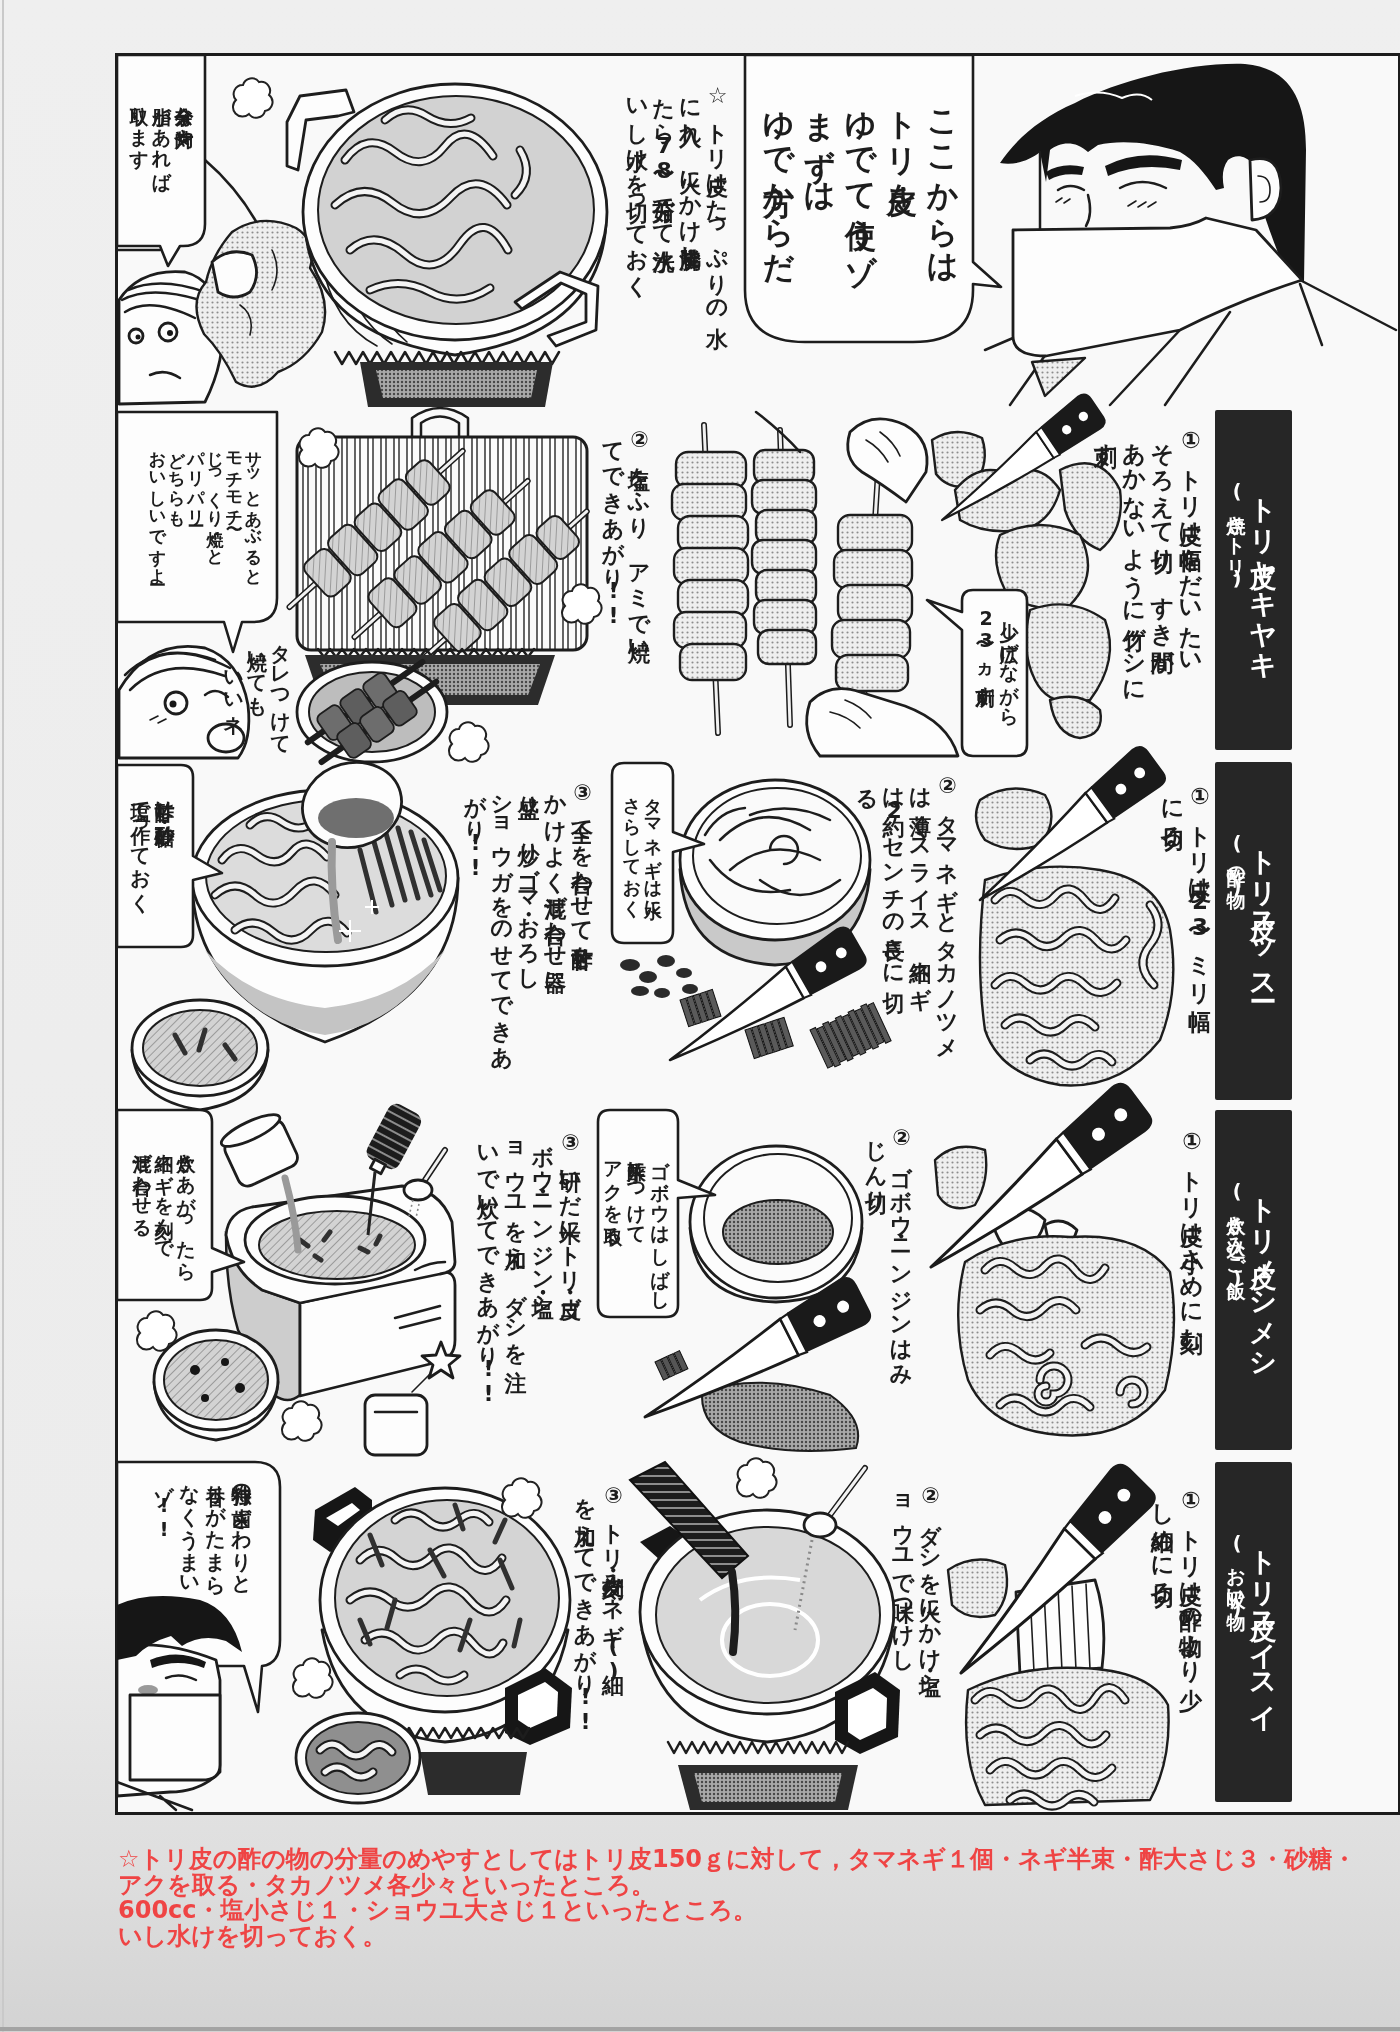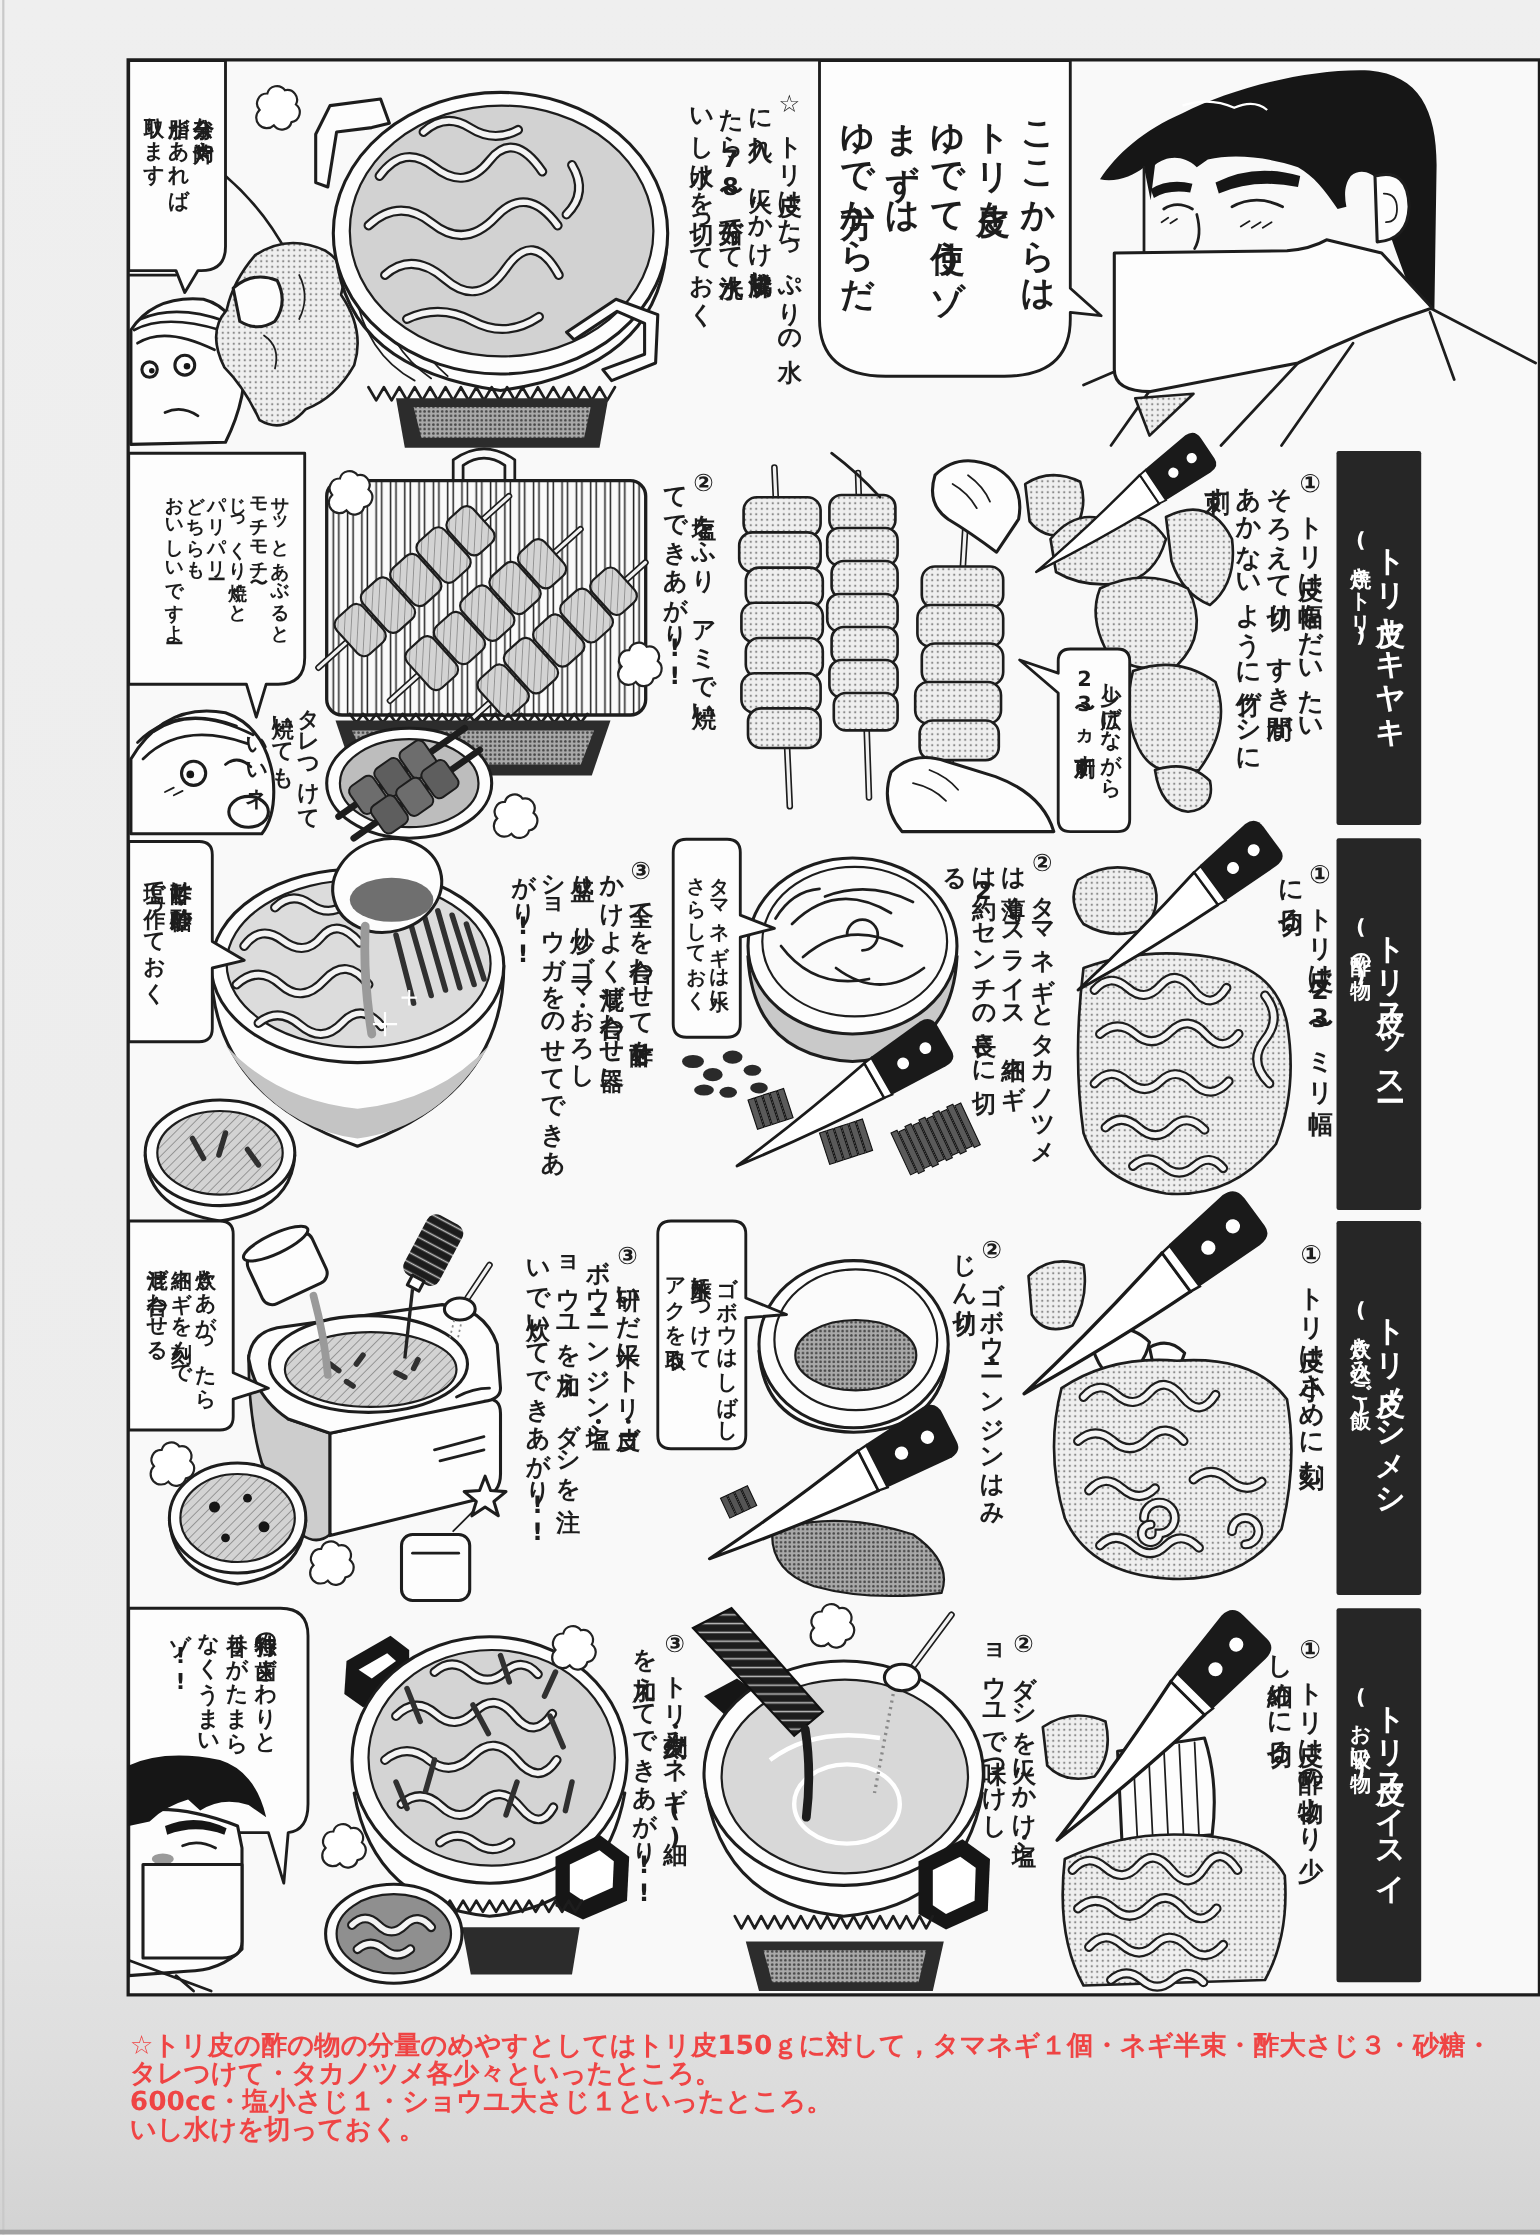--- a/index.html
+++ b/index.html
@@ -615,16 +615,16 @@
   <div class="vt" style="right:1145px;top:1470px;font-size:20px;line-height:26px;">
     <span>独特の歯ざわりと</span>
     <span>香りがたまら</span>
     <span>なくうまい</span>
     <span>ゾ!!</span>
   </div>
 </div>
 
 <div class="notes">
   <span>☆トリ皮の酢の物の分量のめやすとしてはトリ皮150ｇに対して，タマネギ１個・ネギ半束・酢大さじ３・砂糖・</span>
-  <span>タレつけて・タカノツメ各少々といったところ。</span>
+  <span>アクを取る・タカノツメ各少々といったところ。</span>
   <span>600cc・塩小さじ１・ショウユ大さじ１といったところ。</span>
   <span>いし水けを切っておく。</span>
 </div>
 
 </body></html>

